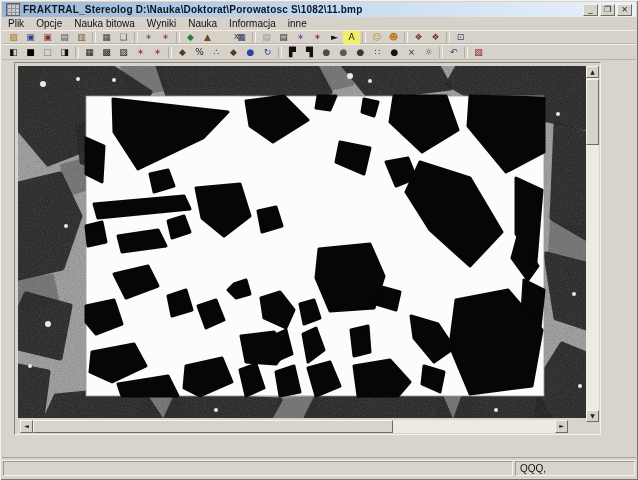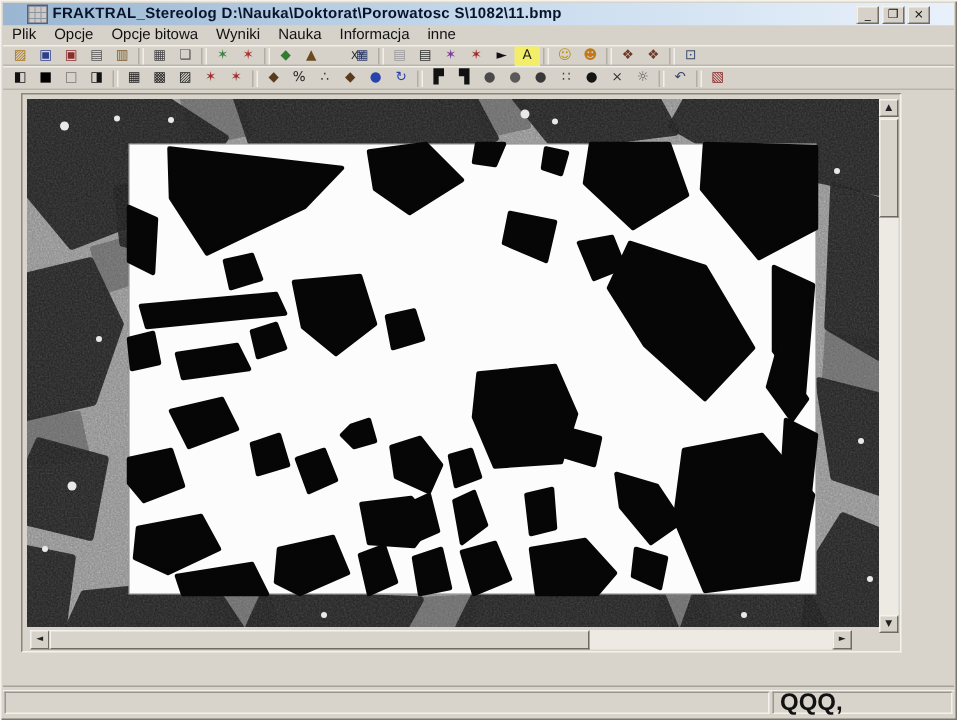--- a/index.html
+++ b/index.html
@@ -6,21 +6,21 @@
   body{
     width:638px;height:480px;position:relative;overflow:hidden;
     background:#d8d4cb;
     font-family:"Liberation Sans",sans-serif;
     box-shadow:inset 1px 1px 0 #f4f2ec, inset -1px -1px 0 #7a766d;
   }
   
   .titlebar{
     position:absolute;left:2px;top:2px;right:2px;height:15px;
     background:linear-gradient(90deg,#9ab6d2 0%,#c9dcee 55%,#e9f1fb 100%);
-    display:flex;align-items:center;padding:0 16px;box-sizing:border-box;
+    display:flex;align-items:center;padding:0 4px;box-sizing:border-box;
   }
   .app-icon{
     width:12px;height:11px;margin-right:3px;flex:0 0 auto;
     background:#cfcac0;border:1px solid #55607a;
     background-image:linear-gradient(#8b93a8 1px,transparent 1px),linear-gradient(90deg,#8b93a8 1px,transparent 1px);
     background-size:4px 4px;
   }
   .title-text{
     font-size:10px;font-weight:bold;color:#08142b;white-space:nowrap;
     overflow:hidden;flex:1 1 auto;letter-spacing:0.2px;
@@ -88,22 +88,22 @@
   .status-groove{
     position:absolute;left:2px;right:2px;top:457px;height:2px;
     border-top:1px solid #a6a299;border-bottom:1px solid #f4f2ec;
   }
   .statusbar{
     position:absolute;left:3px;right:3px;top:461px;height:15px;
     display:flex;gap:2px;align-items:stretch;
   }
   .status-panel{
     border:1px solid;border-color:#9a968d #f4f2ec #f4f2ec #9a968d;
-    font-size:16px;color:#111;display:flex;align-items:center;
-    padding:0 4px;box-sizing:border-box;white-space:nowrap;font-weight:bold;
+    font-size:10px;color:#111;display:flex;align-items:center;
+    padding:0 4px;box-sizing:border-box;white-space:nowrap;
   }
   .status-panel.main{flex:1 1 auto;}
   .status-panel.mid{width:120px;}
   .status-panel.time{width:94px;justify-content:center;}
 </style>
 </head>
 <body>
 
 <div class="titlebar">
   <div class="app-icon"></div>
@@ -111,21 +111,21 @@
   <div class="winbtns">
       <div class="winbtn">_</div>
       <div class="winbtn">❐</div>
       <div class="winbtn">×</div>
     </div>
 </div>
 
 <div class="menubar">
     <div class="menu-item">Plik</div>
     <div class="menu-item">Opcje</div>
-    <div class="menu-item">Opcje bitowa</div>
+    <div class="menu-item">Nauka bitowa</div>
     <div class="menu-item">Wyniki</div>
     <div class="menu-item">Nauka</div>
     <div class="menu-item">Informacja</div>
     <div class="menu-item">inne</div>
   </div>
 
 <div class="toolbar" id="toolbar1">
     <div class="tb-btn">
       <span class="gl" style="color: rgb(168, 120, 32);">▨</span>
     </div>

